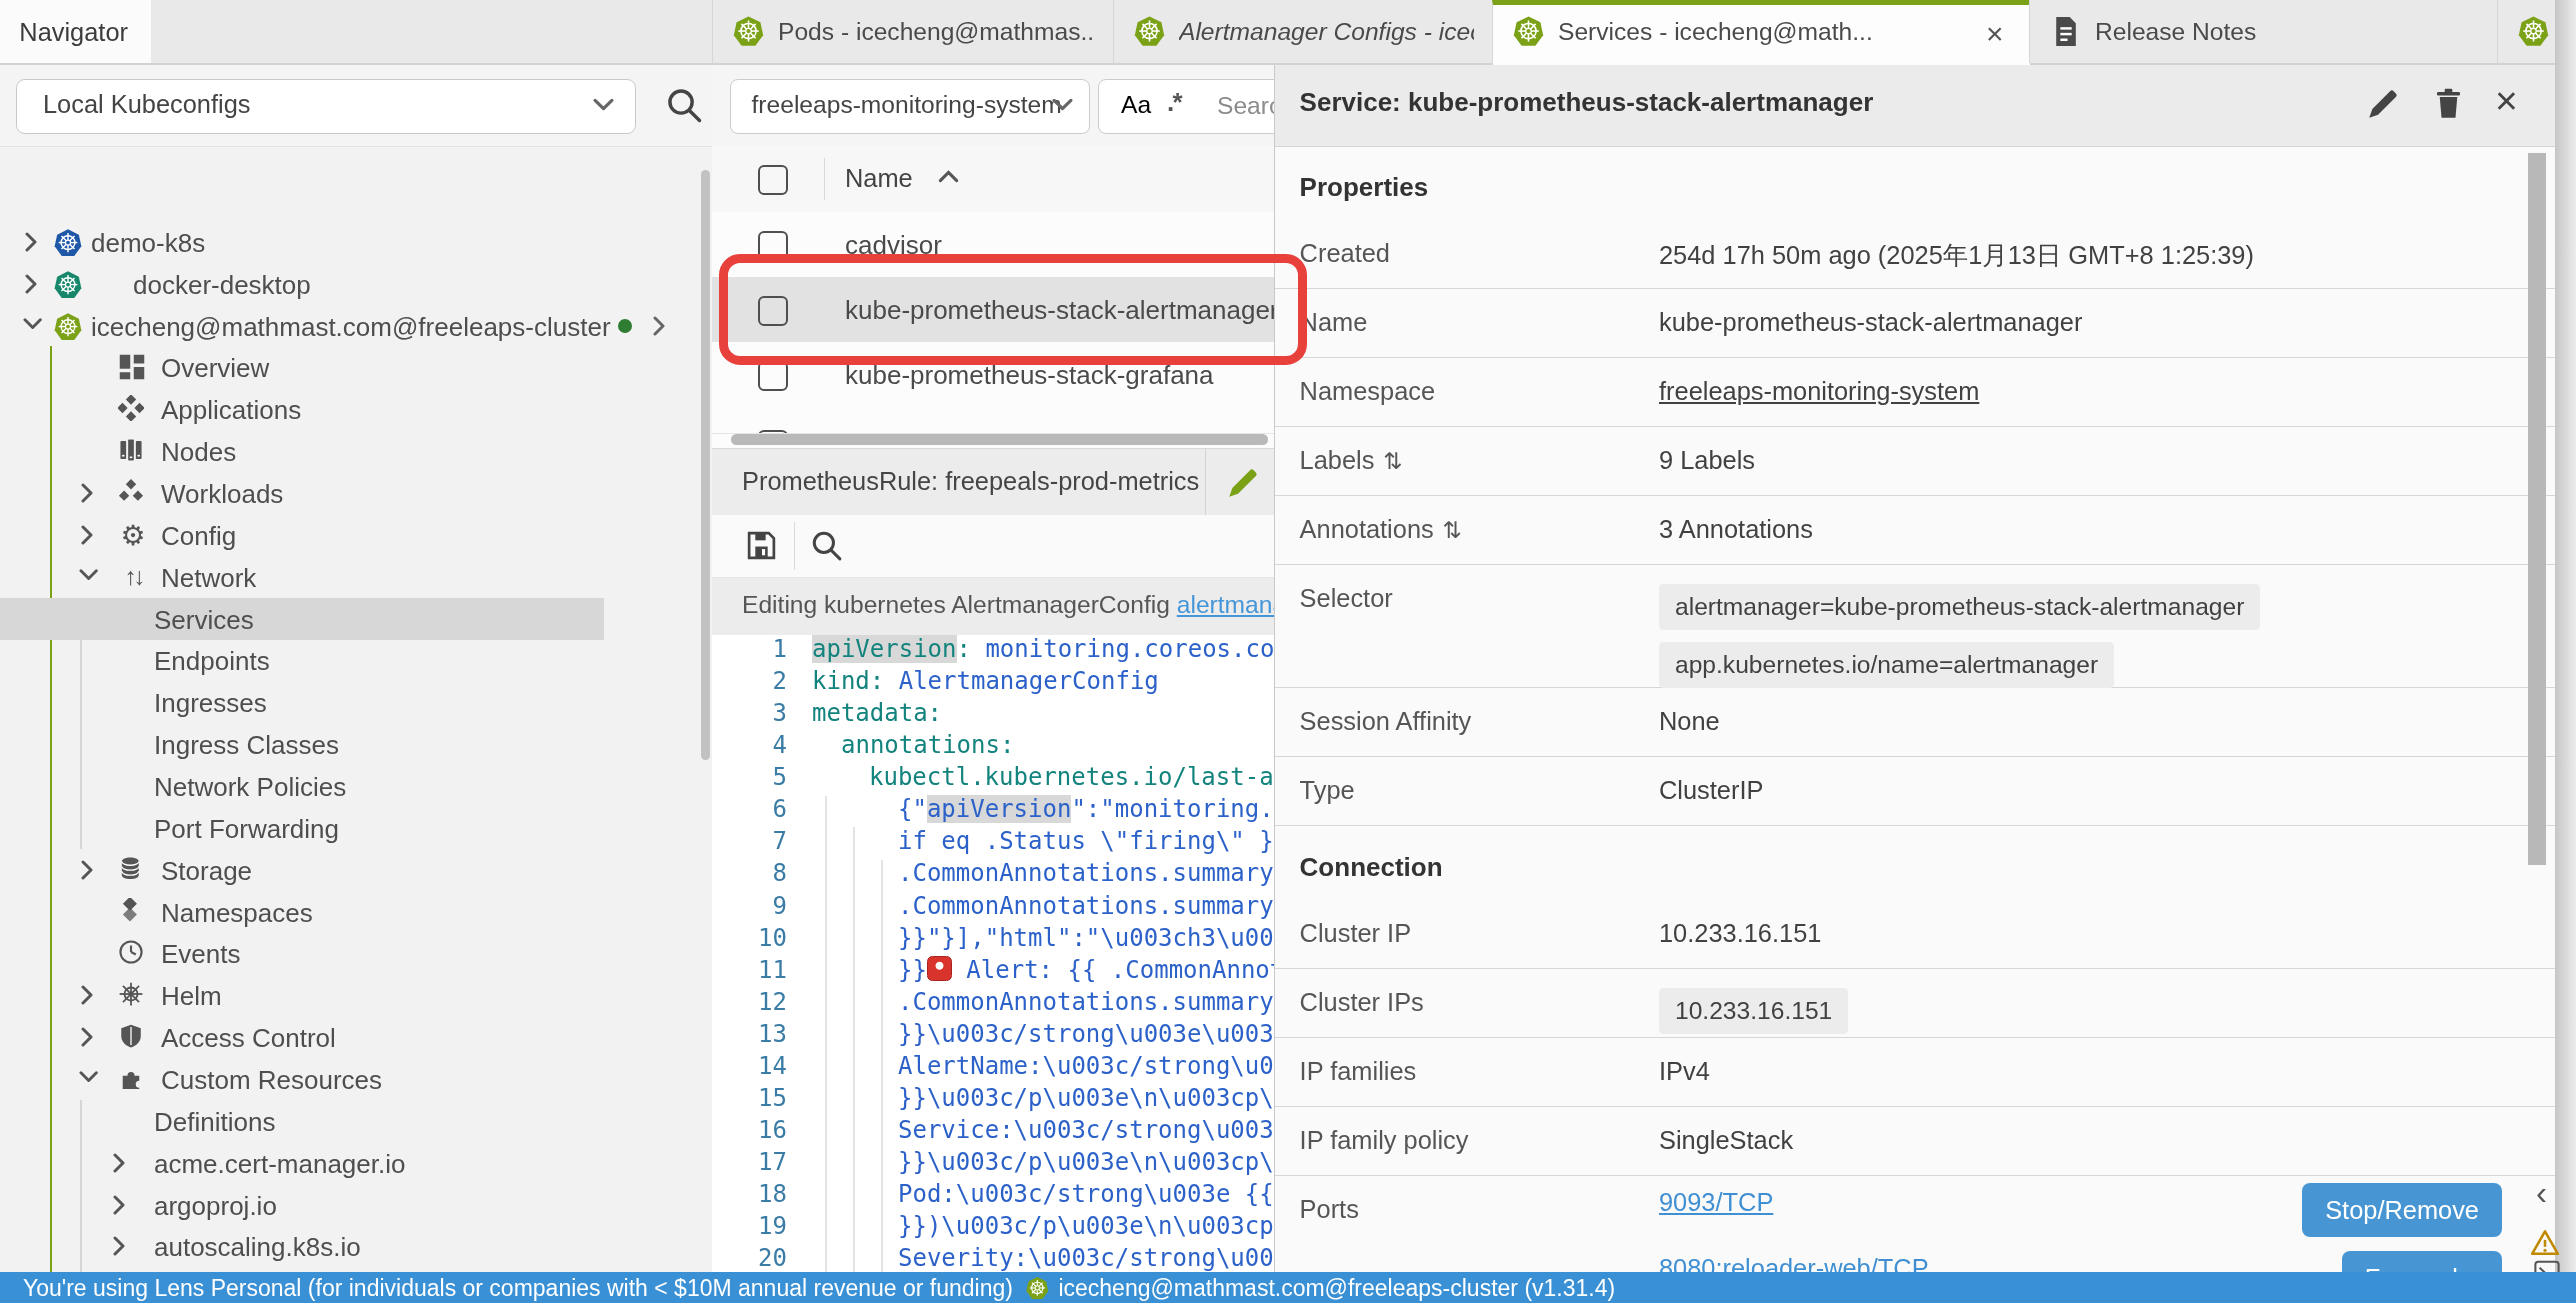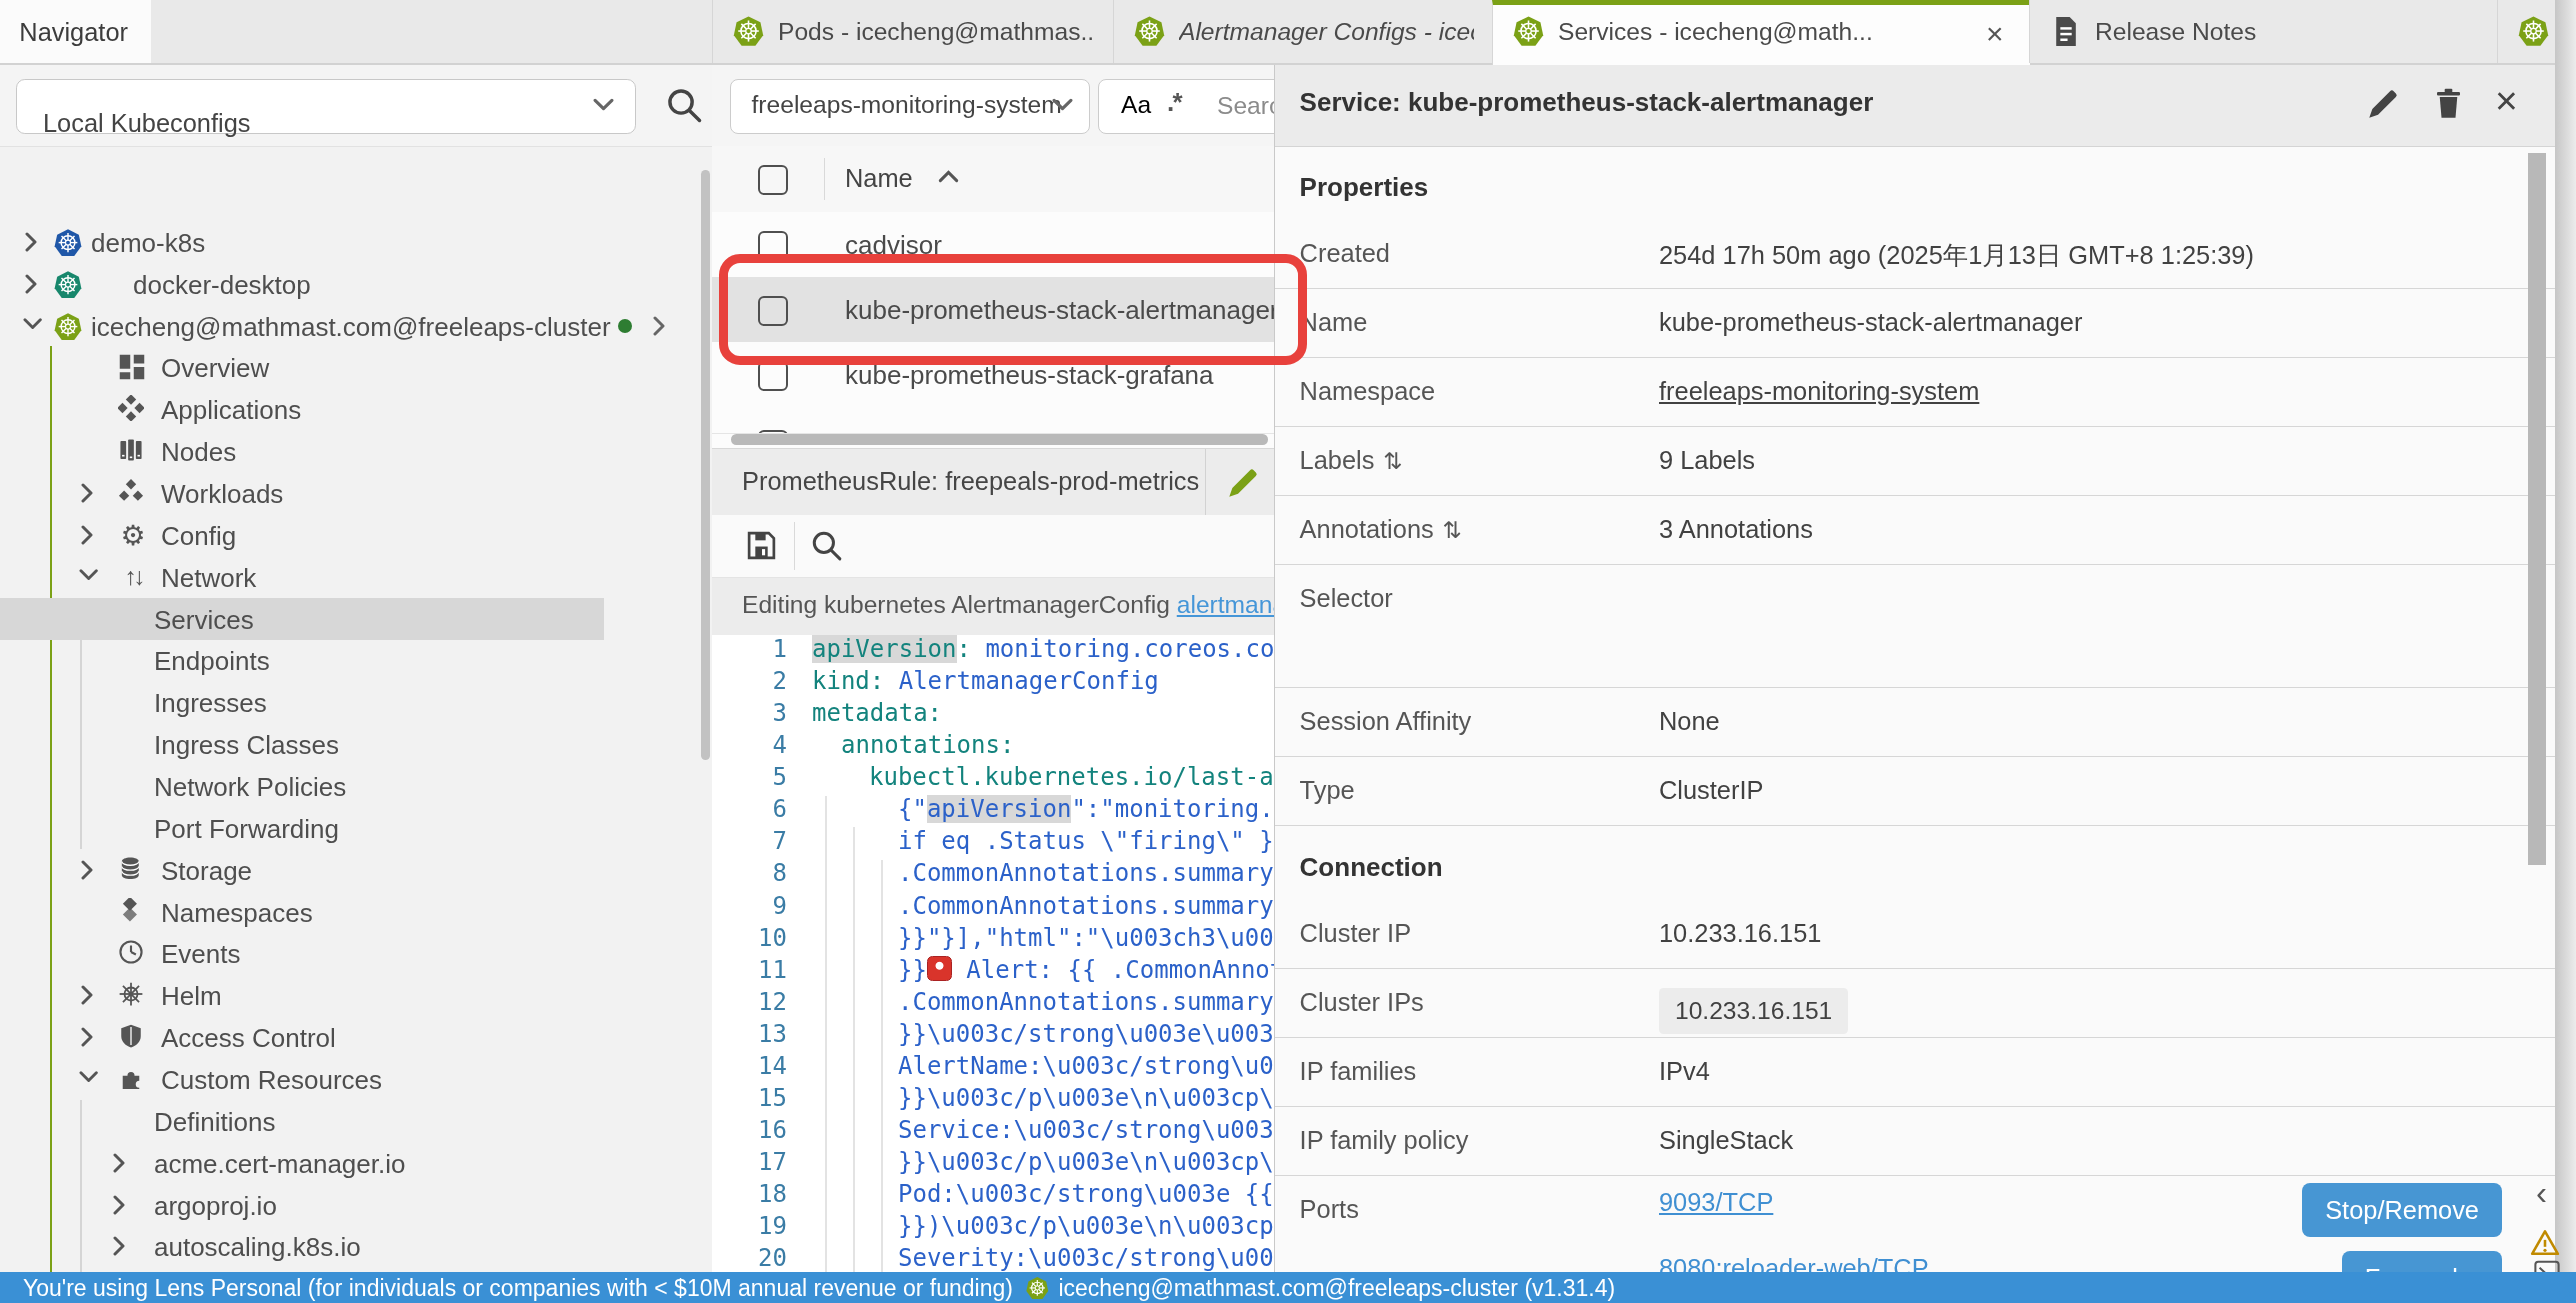--- a/index.html
+++ b/index.html
@@ -16,21 +16,21 @@
   .tab .ticon{position:absolute;top:15px;width:33px;height:33px;}
   .tab .tlabel{position:absolute;top:18.4px;font-size:24.6px;color:#4a4a4a;white-space:nowrap;overflow:hidden;}
   .tab.active .tlabel{top:13px;}
   .tab.active .ticon{top:9.7px;}
   .tab .tclose{position:absolute;top:12.3px;font-size:30px;color:#555;}
   
   #sidebar{left:0;top:65px;width:712px;height:1207px;background:#f2f2f2;border-right:1.8px solid #d0d0d0;overflow:hidden;}
   #kubeconfig-row{position:absolute;left:0;top:0;width:712px;height:81px;background:#f4f4f4;border-bottom:0.9px solid #e2e2e2;}
   #kubeconfig-select{position:absolute;left:16px;top:14px;width:618px;height:53px;background:#fff;
        border:1.8px solid #c8c8c8;border-radius:8.8px;}
-  #kubeconfig-select .val{position:absolute;left:26px;top:29px;font-size:25.4px;color:#444;}
+  #kubeconfig-select .val{position:absolute;left:26px;top:10px;font-size:25.4px;color:#444;}
   #kubeconfig-select .chev{position:absolute;right:21px;top:16px;}
   #sidebar-search{position:absolute;left:665px;top:21px;width:39px;height:39px;}
   #tree{position:absolute;left:0;top:84px;width:712px;height:1123px;}
   .tree-row{position:absolute;left:0;width:604px;height:42px;}
   .tree-row.selected{background:#d7d7d7;text-align:center;}
   .tree-row .tchev{position:absolute;top:10.5px;}
   .tree-row .ticn{position:absolute;top:7px;width:30px;height:30px;text-align:center;}
   .tree-row .tlbl{position:absolute;top:7px;font-size:26px;color:#4e4e4e;white-space:nowrap;}
   .guide{position:absolute;width:1.8px;}
   #side-scroll{position:absolute;left:701px;top:105px;width:8.8px;height:590px;background:#c2c2c2;border-radius:4.4px;}
@@ -633,20 +633,21 @@
         <div class="drow" style="min-height: 68px;">
           <span class="dlabel">Labels<span class="sorticn">⇅</span></span>
           <span class="dvalue">9 Labels</span>
         </div>
         <div class="drow" style="min-height: 68px;">
           <span class="dlabel">Annotations<span class="sorticn">⇅</span></span>
           <span class="dvalue">3 Annotations</span>
         </div>
         <div class="drow" style="min-height: 122px;">
           <span class="dlabel">Selector</span>
+          <div class="dvalue"><div class="chip">alertmanager=kube-prometheus-stack-alertmanager</div><div class="chip">app.kubernetes.io/name=alertmanager</div></div>
         </div>
         <div class="drow" style="min-height: 68px;">
           <span class="dlabel">Session Affinity</span>
           <span class="dvalue">None</span>
         </div>
         <div class="drow" style="min-height: 68px;">
           <span class="dlabel">Type</span>
           <span class="dvalue">ClusterIP</span>
         </div>
         <div class="sect-heading">

